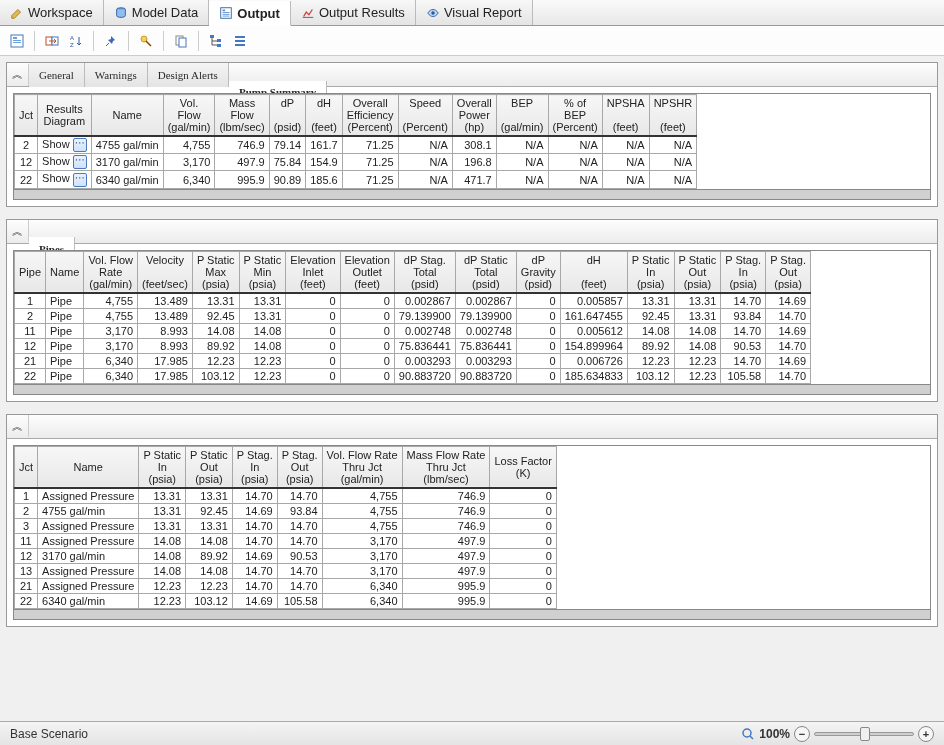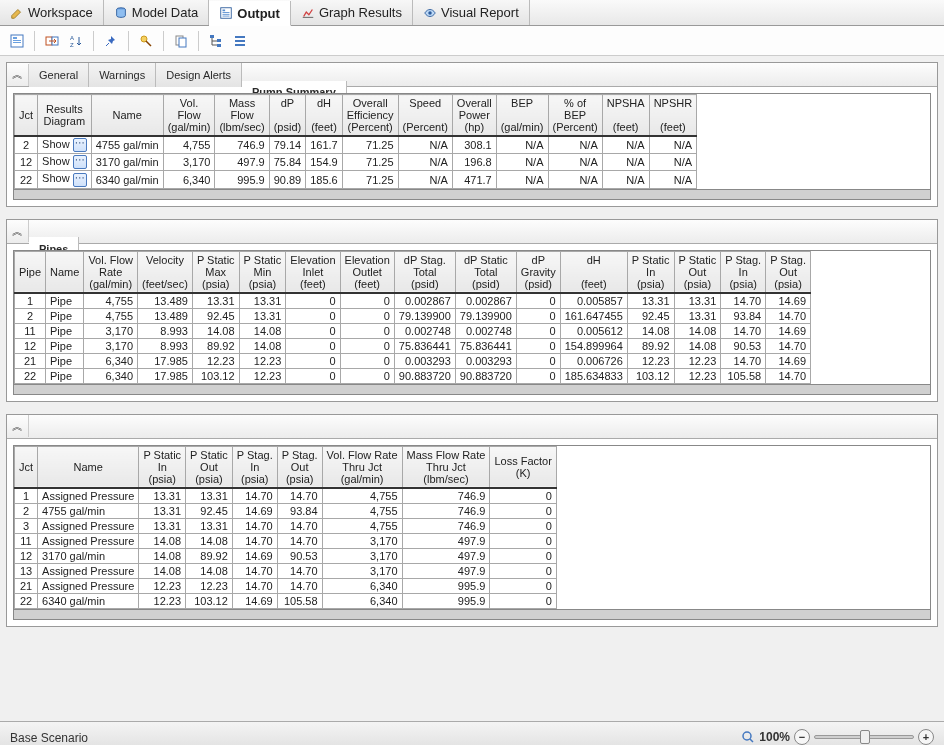--- a/index.html
+++ b/index.html
@@ -70,21 +70,21 @@
     height: 24px;
   }
   .collapse-btn {
     width:22px; height:22px;
     display:flex; align-items:center; justify-content:center;
     cursor:pointer;
     border-right:1px solid #ccc;
     font-size:11px;
     color:#444;
   }
-  .sub-tabs { display:flex; height:24px;}
+  .sub-tabs { display:flex; height:24px;font-family:Liberation Serif, serif;}
   .sub-tab {
     padding: 0 10px;
     display:flex; align-items:center;
     border-right:1px solid #bbb;
     cursor:pointer;
     color:#2a2a2a;
     background: linear-gradient(#f4f4f4,#e4e4e4);
   }
   .sub-tab.active {
     background:#fff;
@@ -130,21 +130,21 @@
     background: linear-gradient(#e9f2fe,#cfe1fa); border-radius:2px;
     position:relative; vertical-align:middle;
   }
   .row-btn::after{content:"⋯"; font-size:10px; position:absolute; left:1px; top:-2px; color:#2a4a7a;}
   .status-bar {
     margin-top:auto;
     height:24px;
     background:linear-gradient(#f4f4f4,#e4e4e4);
     border-top:1px solid #aaa;
     display:flex;
-    align-items:flex-end;
+    align-items:center;
     padding:0 10px;
     font-size:12px;
     color:#333;
   }
   .status-right{margin-left:auto; display:flex; align-items:center; gap:4px;font-weight:bold;}
   .zoom-track{width:100px;height:4px;background:#cfcfcf;border:1px solid #999;border-radius:2px;position:relative;}
   .zoom-thumb{width:10px;height:14px;background:#f0f0f0;border:1px solid #888;border-radius:2px;position:absolute;top:-6px;left:45px;}
   .circ-btn{width:16px;height:16px;border:1px solid #888;background:#f6f6f6;border-radius:50%;display:flex;align-items:center;justify-content:center;font-size:11px;cursor:pointer;}
 </style>
 </head>
@@ -180,21 +180,21 @@
       </span>
     <span>Output</span>
   </div>
   <div class="main-tab">
     <span class="icon">
         <svg viewBox="0 0 16 16" width="14" height="14">
           <path d="M2 13h12" stroke="#555"></path>
           <path d="M3 12l3-5 3 3 4-6" fill="none" stroke="#d04040" stroke-width="1.5"></path>
         </svg>
       </span>
-    <span>Graph Results</span>
+    <span>Output Results</span>
   </div>
   <div class="main-tab">
     <span class="icon">
         <svg viewBox="0 0 16 16" width="14" height="14">
           <path d="M2 8c2-3 4-4 6-4s4 1 6 4c-2 3-4 4-6 4s-4-1-6-4z" fill="#bcd8f5" stroke="#2a5a9a"></path>
           <circle cx="8" cy="8" r="2" fill="#2a5a9a"></circle>
         </svg>
       </span>
     <span>Visual Report</span>
   </div>

